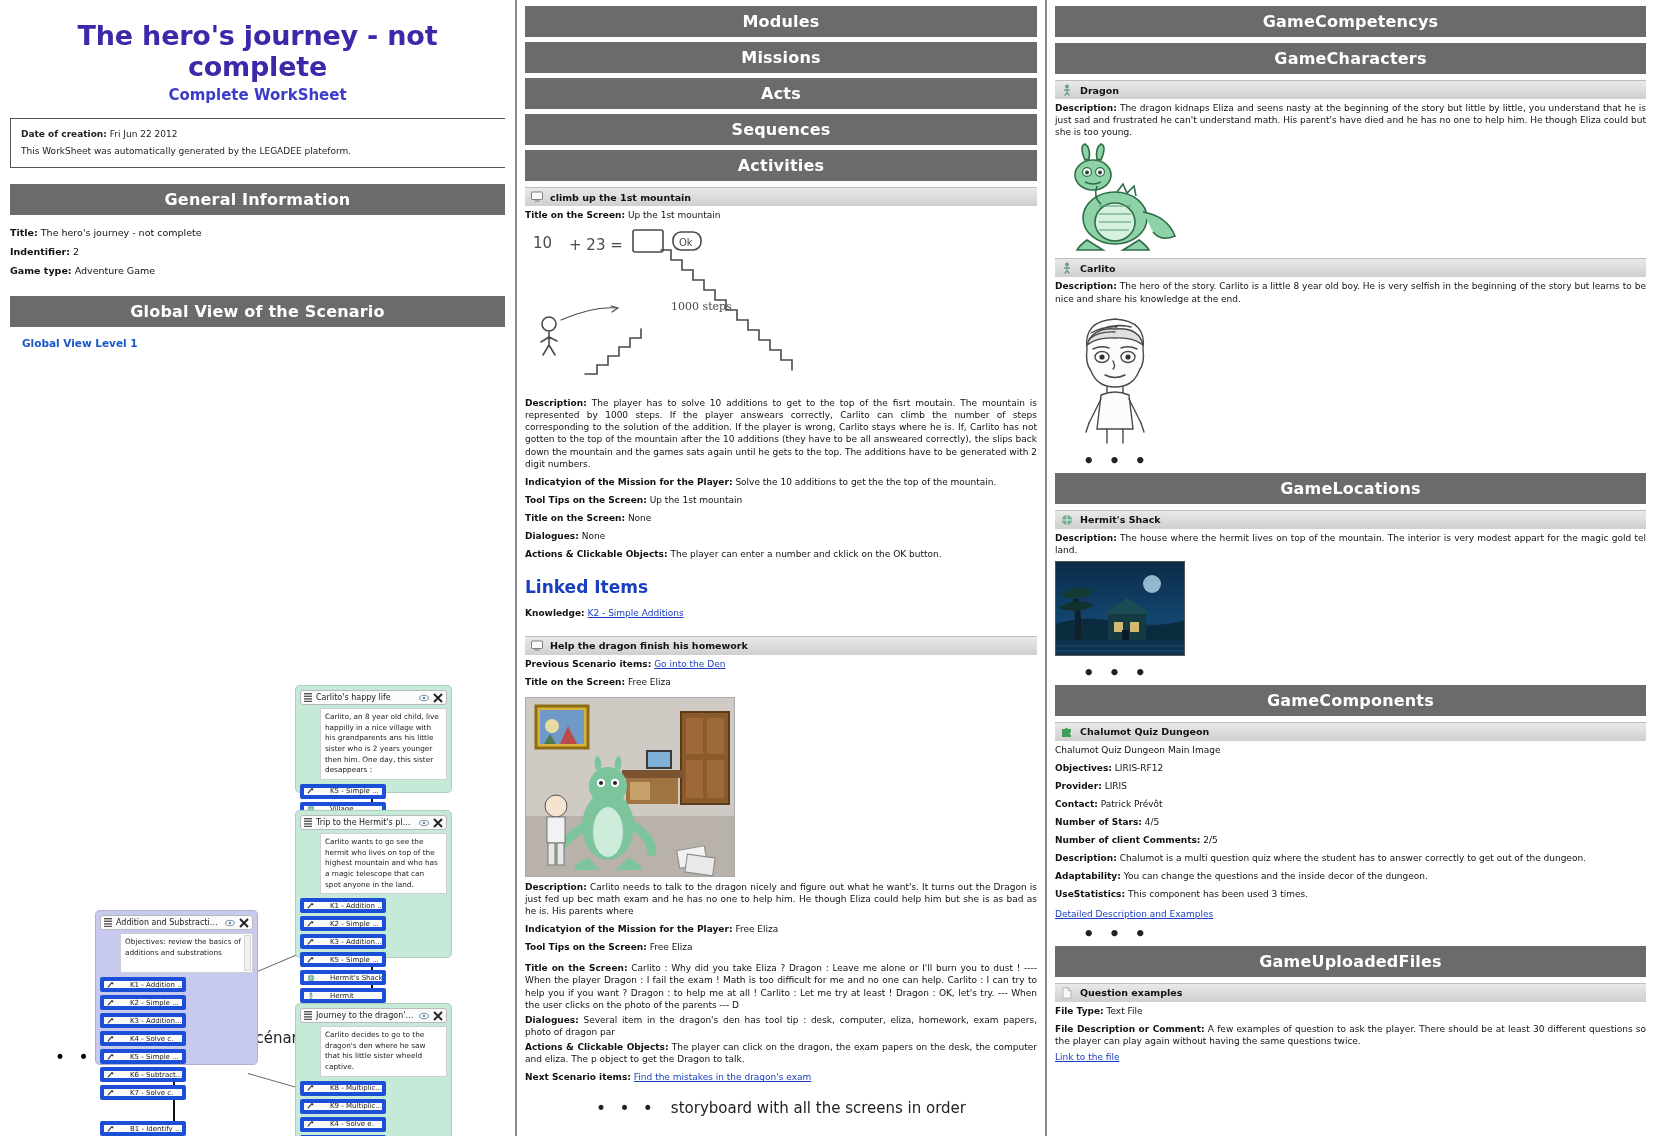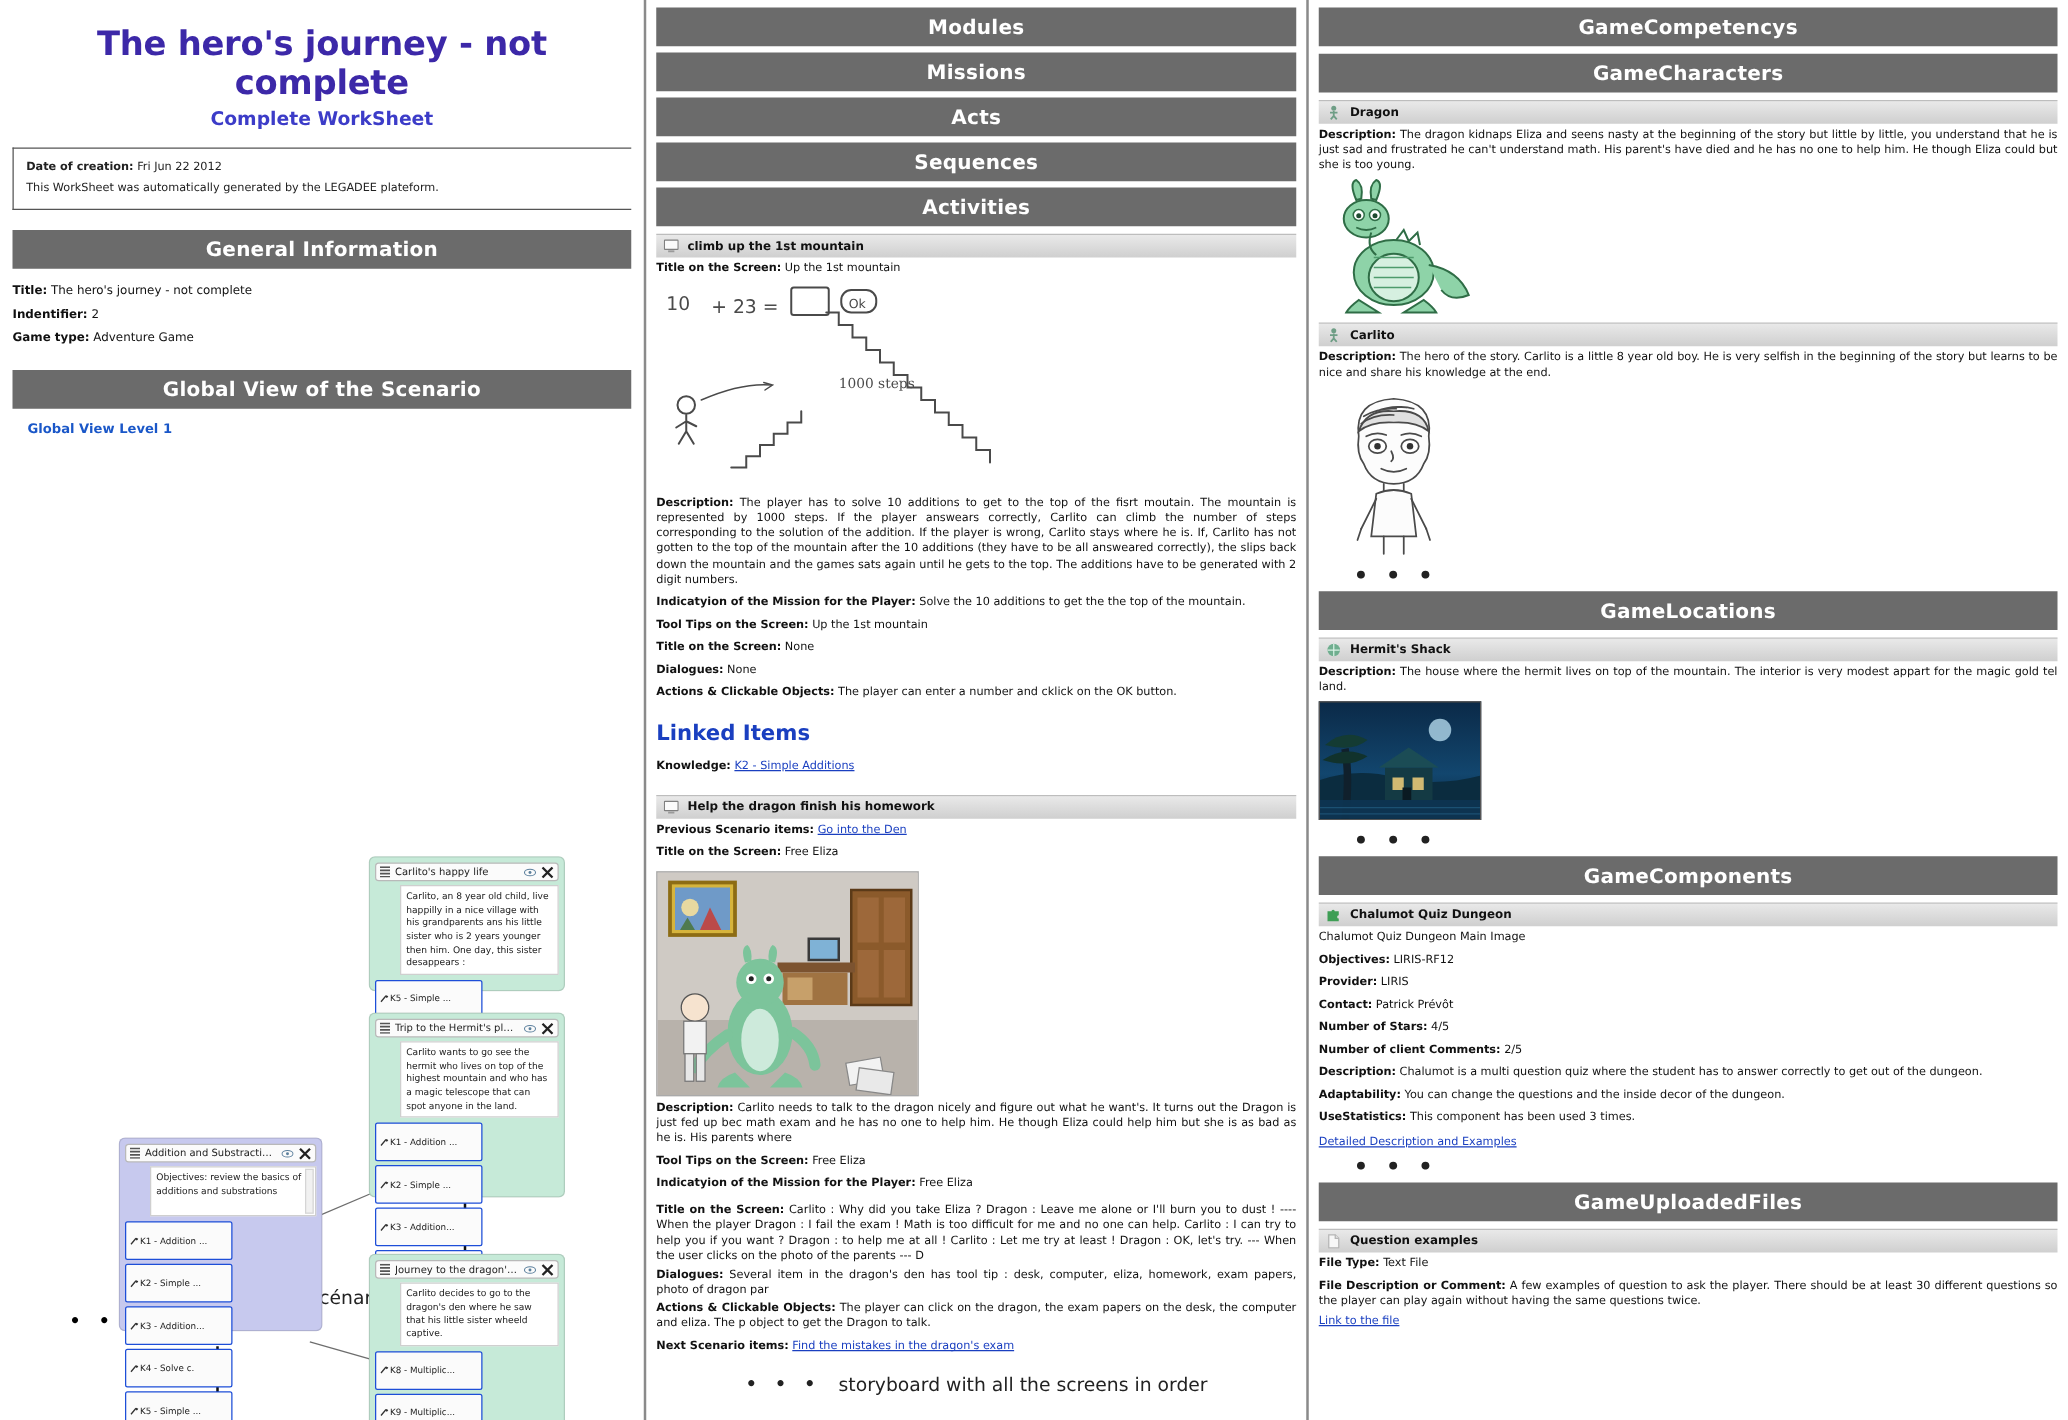--- a/index.html
+++ b/index.html
@@ -86,23 +86,23 @@
   .node-desc {
     background:#fff; border:1px solid #cfcfcf; margin-top:3px;
     padding:3px 4px; font-size:7.3px; line-height:1.45; color:#222;
     position:relative;
     margin-left:20px;
   }
   .node-desc .sb { position:absolute; right:1px; top:1px; bottom:1px; width:7px;
                    background:#f1f1f1; border:1px solid #d5d5d5; }
   .chips { display:flex; flex-wrap:wrap; gap:3px; margin-top:4px; }
   .chip {
-    background:#fbfbfb; border:1px solid #1d4ed8; border-radius:2px;
-    font-size:7px; color:#222; padding:1px 3px; height:31px;
-    display:flex; align-items:center; gap:0; white-space:nowrap;
+    background:#fbfbfb; border:4px solid #1d4ed8; border-radius:2px;
+    font-size:7px; color:#222; padding:1px 3px; height:15px;
+    display:flex; align-items:center; gap:15px; white-space:nowrap;
     overflow:hidden; width:86px;
   }
   .chip .ci { width:8px; height:8px; flex:none; }
   .arrow { position:absolute; background:#111; width:2px; }
   .arrow:after {
     content:""; position:absolute; left:-3px; bottom:-7px;
     border-left:4px solid transparent; border-right:4px solid transparent;
     border-top:8px solid #111;
   }
   .diag { position:absolute; background:#6d6d6d; height:1px; transform-origin:0 0; }
@@ -545,25 +545,25 @@
         <rect x="152" y="150" width="28" height="18" fill="#f2f2f2" stroke="#888" transform="rotate(-10 166 159)"></rect>
         <rect x="160" y="158" width="28" height="18" fill="#e9e9e9" stroke="#888" transform="rotate(8 174 167)"></rect>
       </svg>
     </div>
 
     <div class="body-text">
       <b>Description:</b>
       <span>Carlito needs to talk to the dragon nicely and figure out what he want's. It turns out the Dragon is just fed up bec math exam and he has no one to help him. He though Eliza could help him but she is as bad as he is. His parents where</span>
     </div>
     <div class="line">
+      <b>Indicatyion of the Mission for the Player:</b>
+      <span>Free Eliza</span>
+    </div>
+    <div class="line">
       <b>Tool Tips on the Screen:</b>
-      <span>Free Eliza</span>
-    </div>
-    <div class="line">
-      <b>Indicatyion of the Mission for the Player:</b>
       <span>Free Eliza</span>
     </div>
     <div class="body-text" style="margin-top:6px;">
       <b>Title on the Screen:</b>
       <span>Carlito : Why did you take Eliza ? Dragon : Leave me alone or I'll burn you to dust ! ---- When the player Dragon : I fail the exam ! Math is too difficult for me and no one can help. Carlito : I can try to help you if you want ? Dragon : to help me at all ! Carlito : Let me try at least ! Dragon : OK, let's try. --- When the user clicks on the photo of the parents --- D</span>
     </div>
     <div class="body-text">
       <b>Dialogues:</b>
       <span>Several item in the dragon's den has tool tip : desk, computer, eliza, homework, exam papers, photo of dragon par</span>
     </div>

